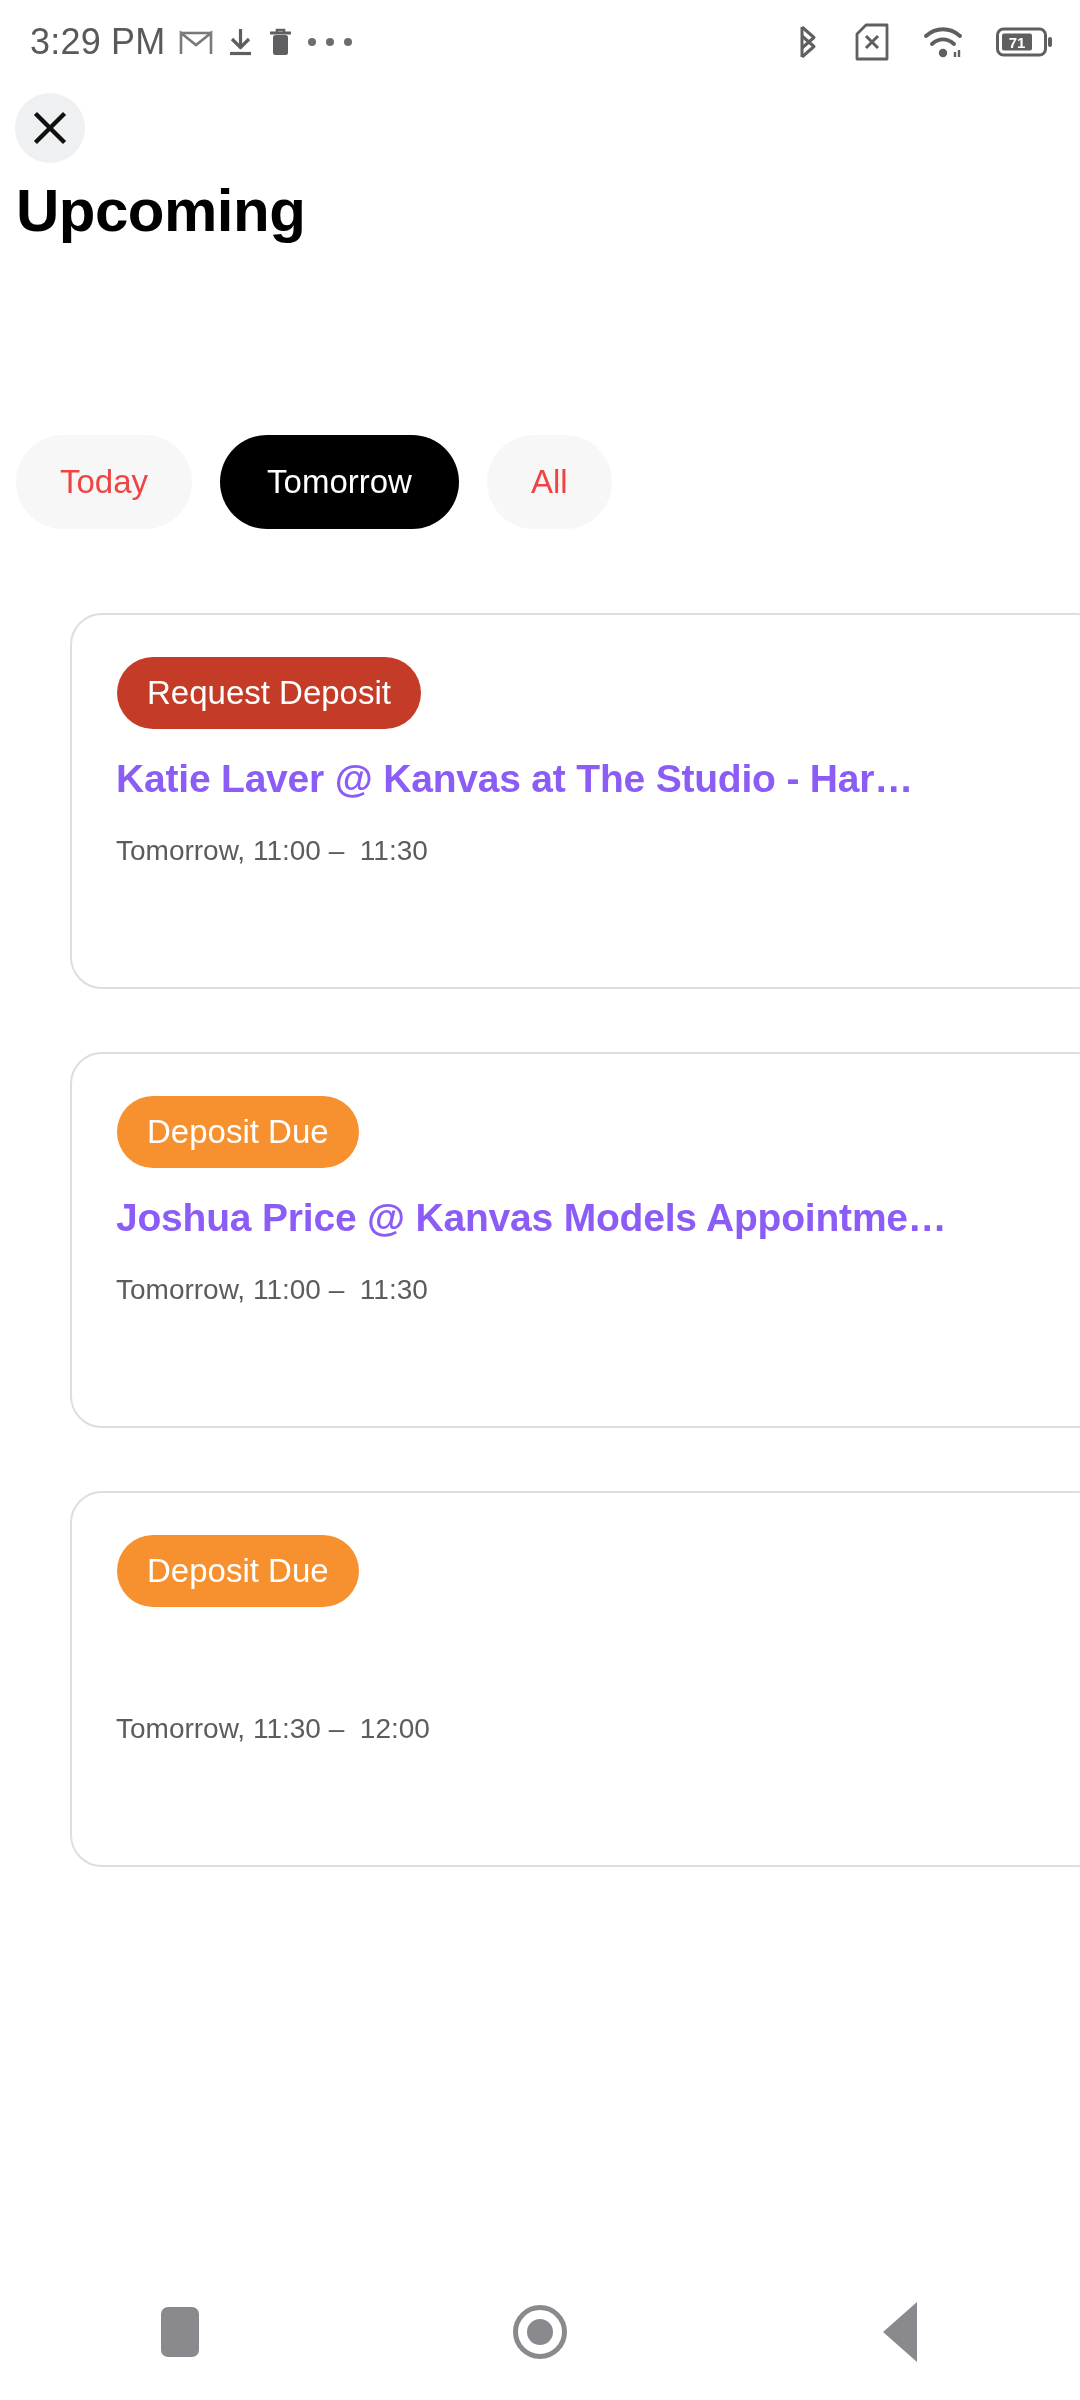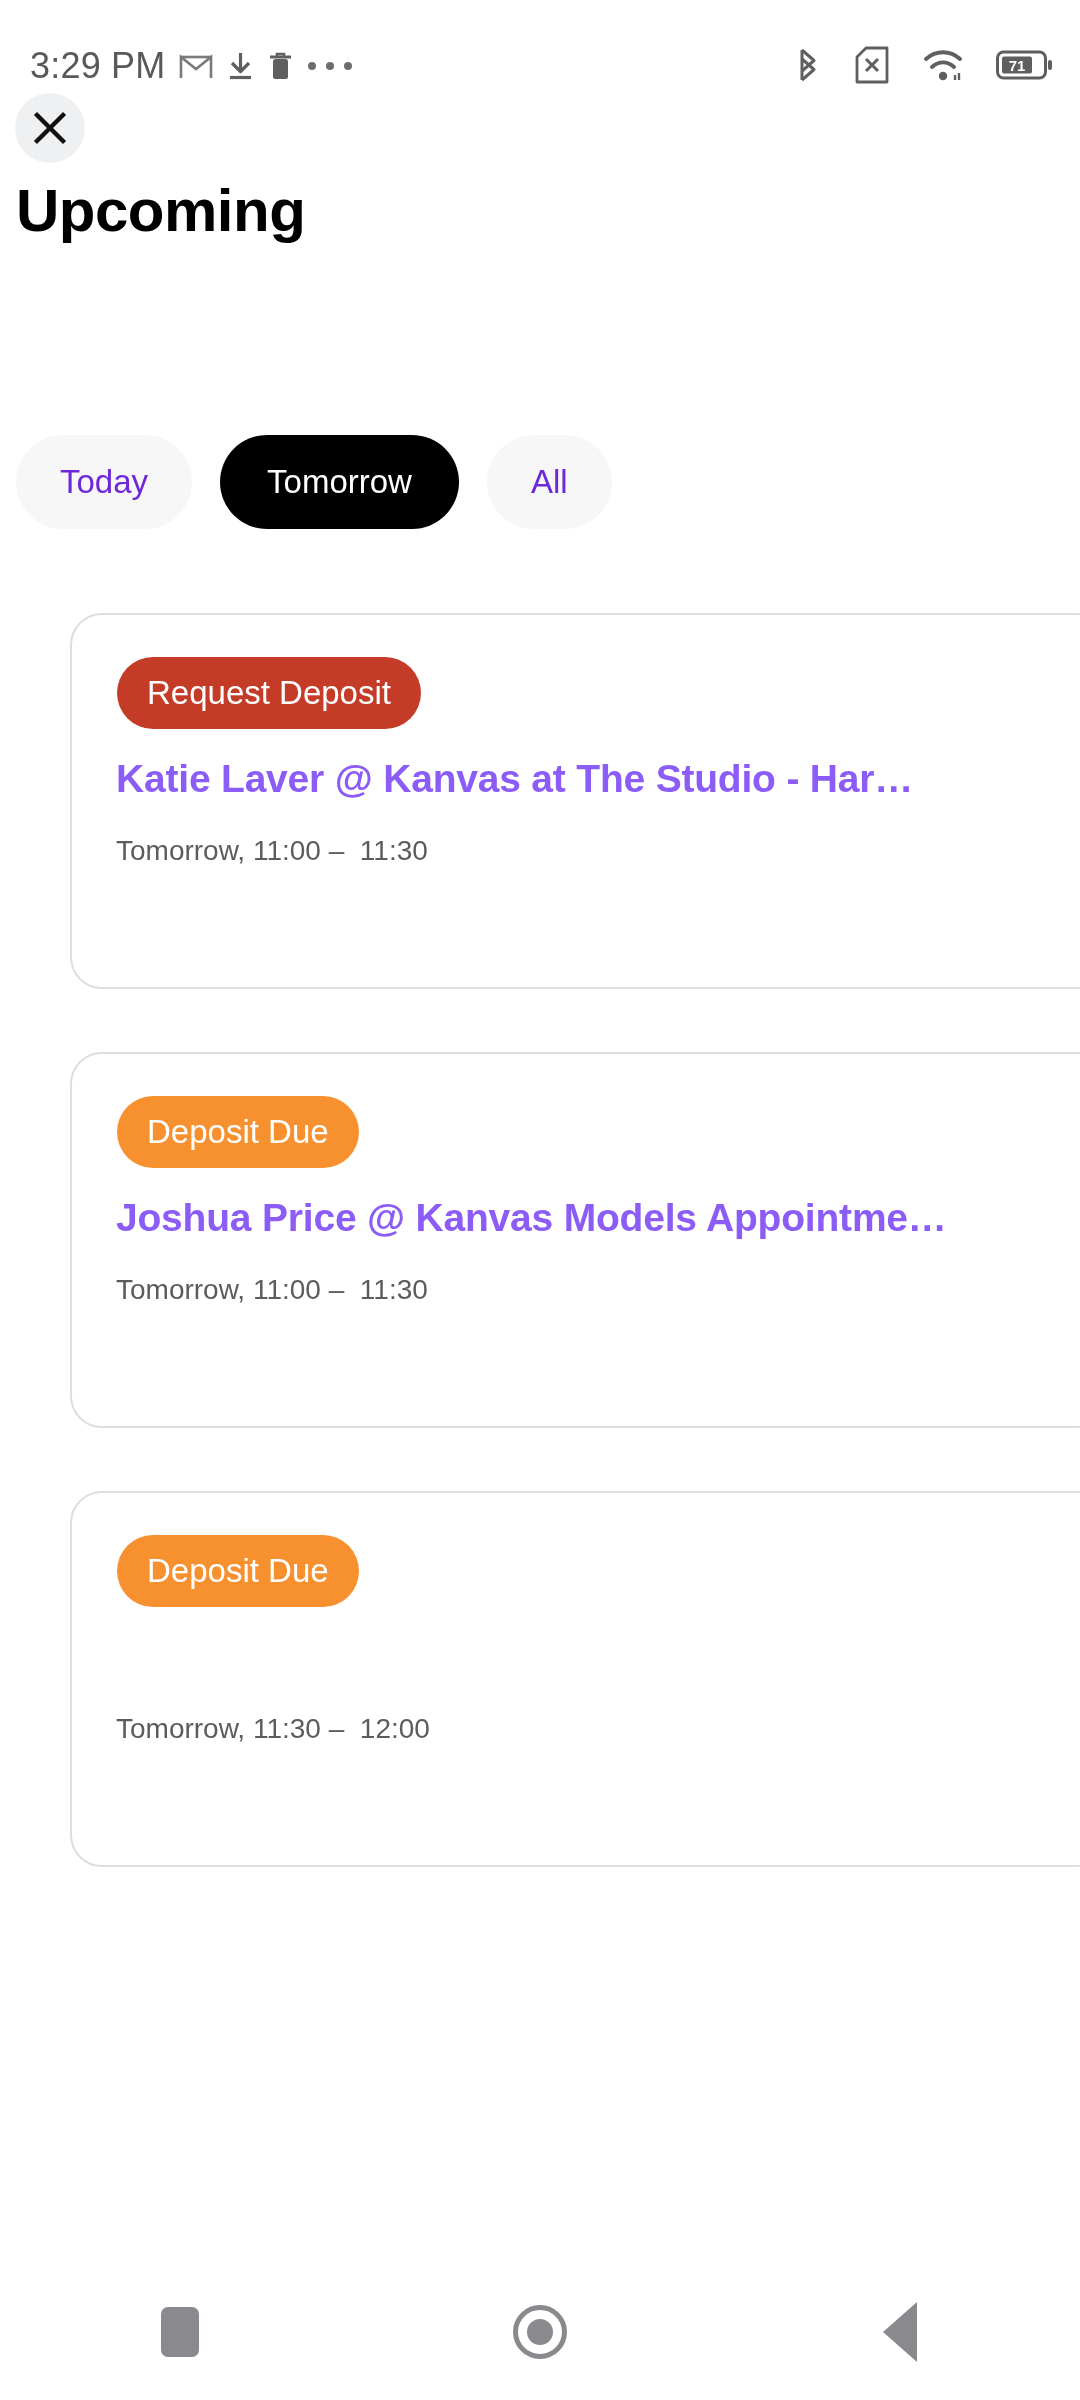--- a/index.html
+++ b/index.html
@@ -7,21 +7,21 @@
     width:1080px; height:2400px;
     background:#ffffff;
     font-family:"Liberation Sans", sans-serif;
     overflow:hidden;
   }
   #screen{ position:relative; width:1080px; height:2400px; background:#fff; }
 
   
   .statusbar{
     position:absolute; left:0; top:0; width:1080px; height:84px;
-    display:flex; align-items:flex-end; justify-content:space-between;
+    display:flex; align-items:center; justify-content:space-between;
     padding:0 28px 0 30px;
   }
   .sb-left{ display:flex; align-items:center; gap:14px; }
   .sb-clock{ font-size:36px; color:#59595b; letter-spacing:.2px; line-height:1; }
   .sb-right{ display:flex; align-items:center; gap:33px; }
   .ic{ display:block; }
 
   
   .close-btn{
     position:absolute; left:15px; top:93px;
@@ -36,21 +36,21 @@
   }
 
   
   .chips{
     position:absolute; left:16px; top:435px;
     display:flex; gap:28px;
   }
   .chip{
     height:94px; border-radius:47px;
     display:flex; align-items:center; justify-content:center;
-    font-size:33px; color:#6d28d9;
+    font-size:33px; color:#ef4444;
     background:#f7f7f8;
     padding:0 44px;
     white-space:nowrap;
   }
   .chip.sel{ background:#000000; color:#ffffff; padding:0 47px; }
 
   
   .list{
     position:absolute; left:0; top:613px; width:1080px;
     height:1650px; overflow:hidden;margin-left:48px;

